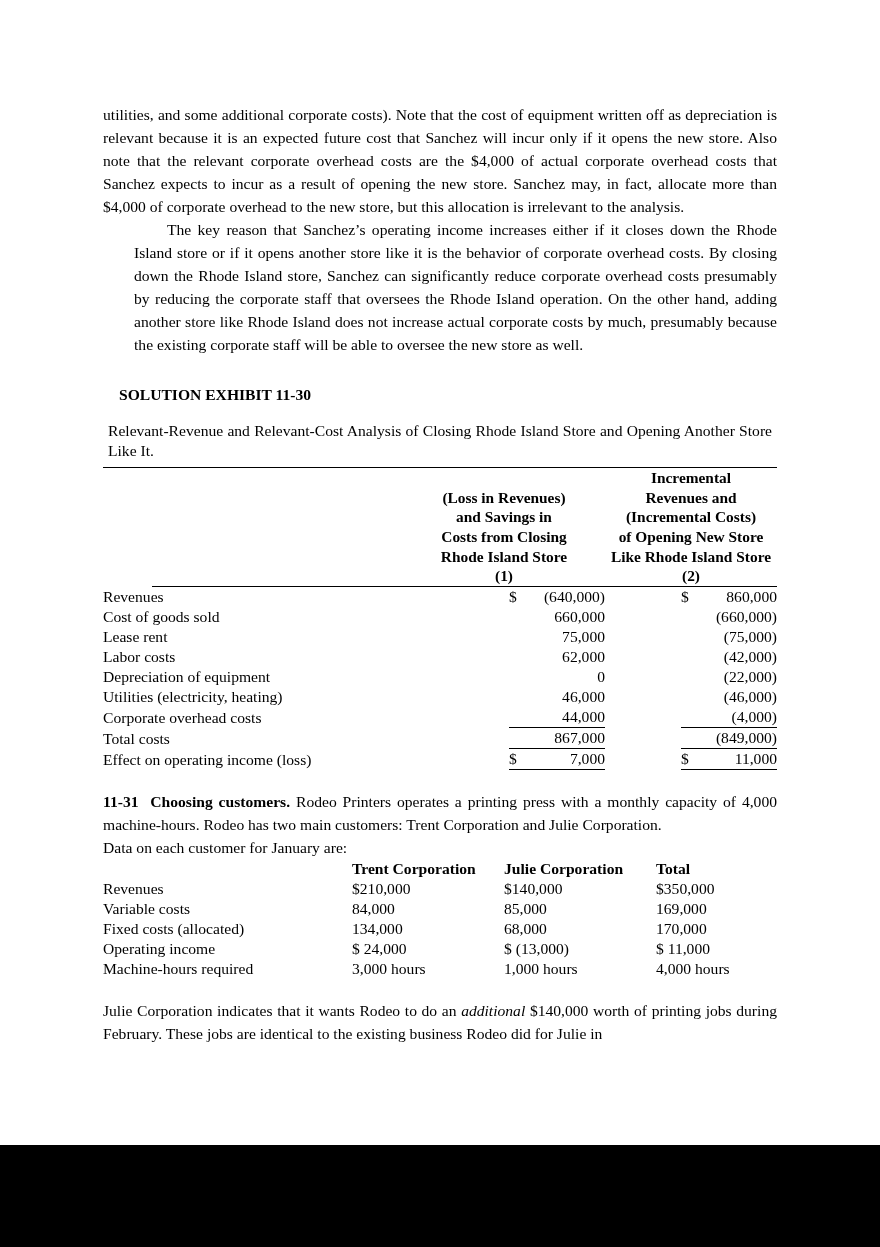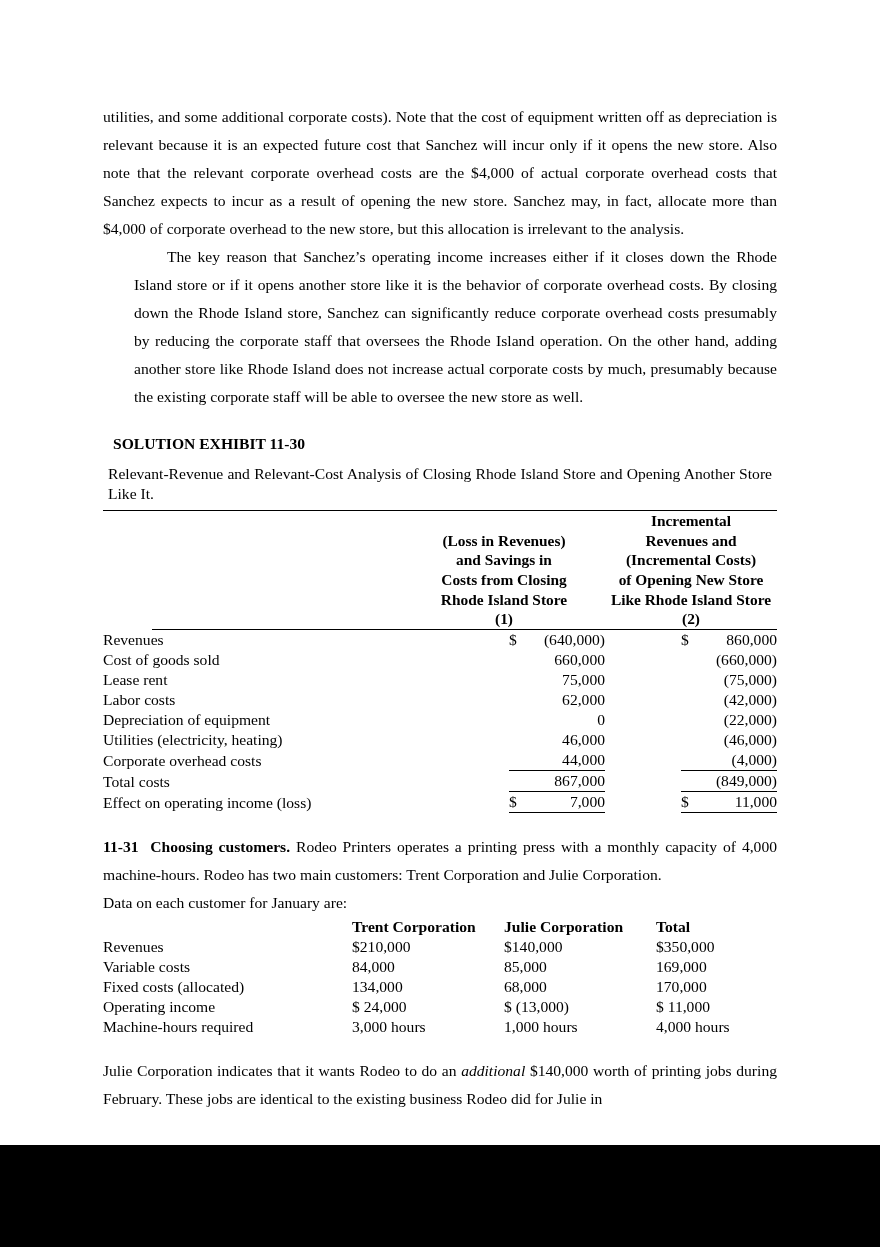--- a/index.html
+++ b/index.html
@@ -33,30 +33,30 @@
     left: 0;
     top: 1145px;
     width: 880px;
     height: 102px;
     background: #000000;
   }
 
   p.para {
     margin: 0;
     font-size: 15.6px;
-    line-height: 28px;
+    line-height: 23px;
     text-align: justify;
     text-justify: inter-word;
   }
   p.para.indent { text-indent: 33px; margin-left: 31px; }
   .gap-sm { height: 13px; }
   .gap-md { height: 20px; }
 
   .exhibit-head {
-    margin: 10px;
+    margin: 16px;
     font-size: 15.6px;
     line-height: 20.05px;
     font-weight: bold;
   }
   .exhibit-sub {
     margin: 5px;
     font-size: 15.6px;
     line-height: 20.05px;
     text-align: justify;
   }

